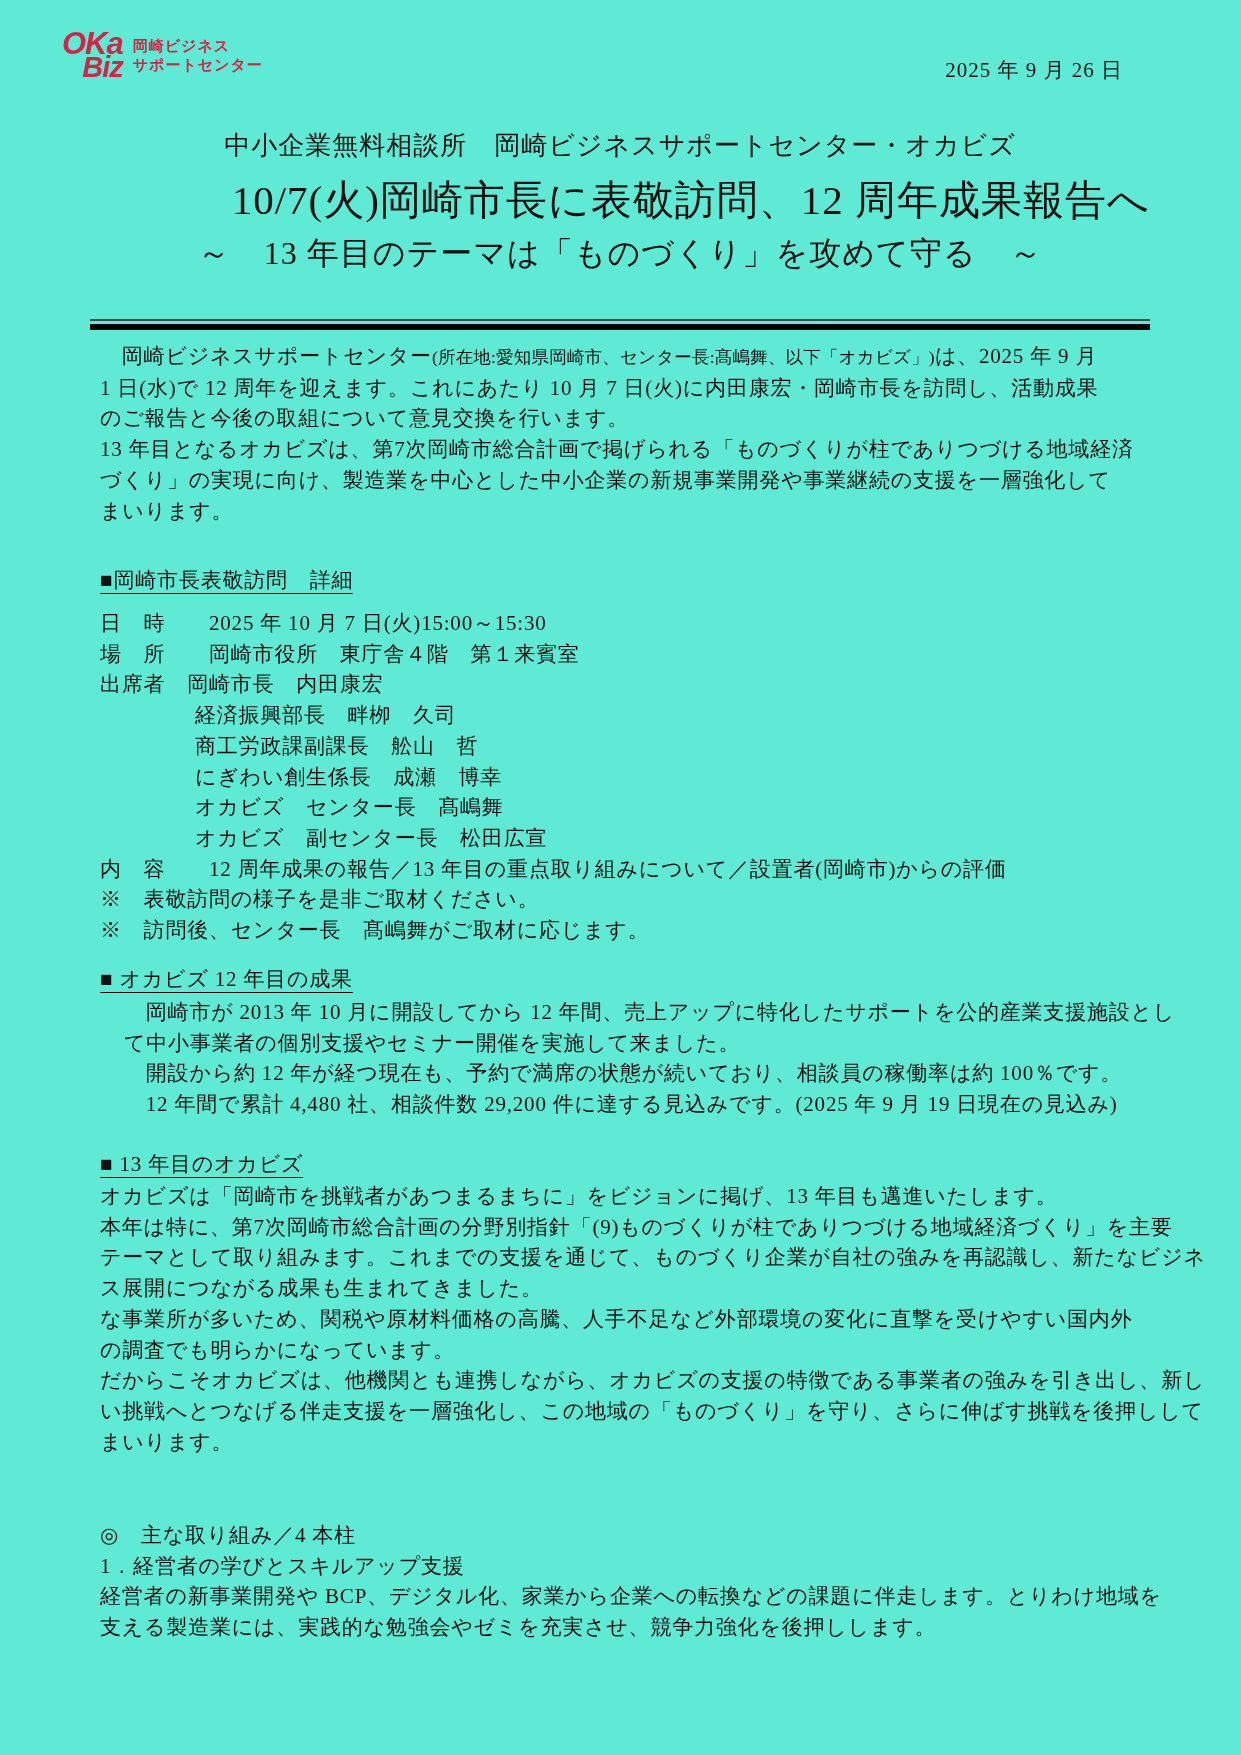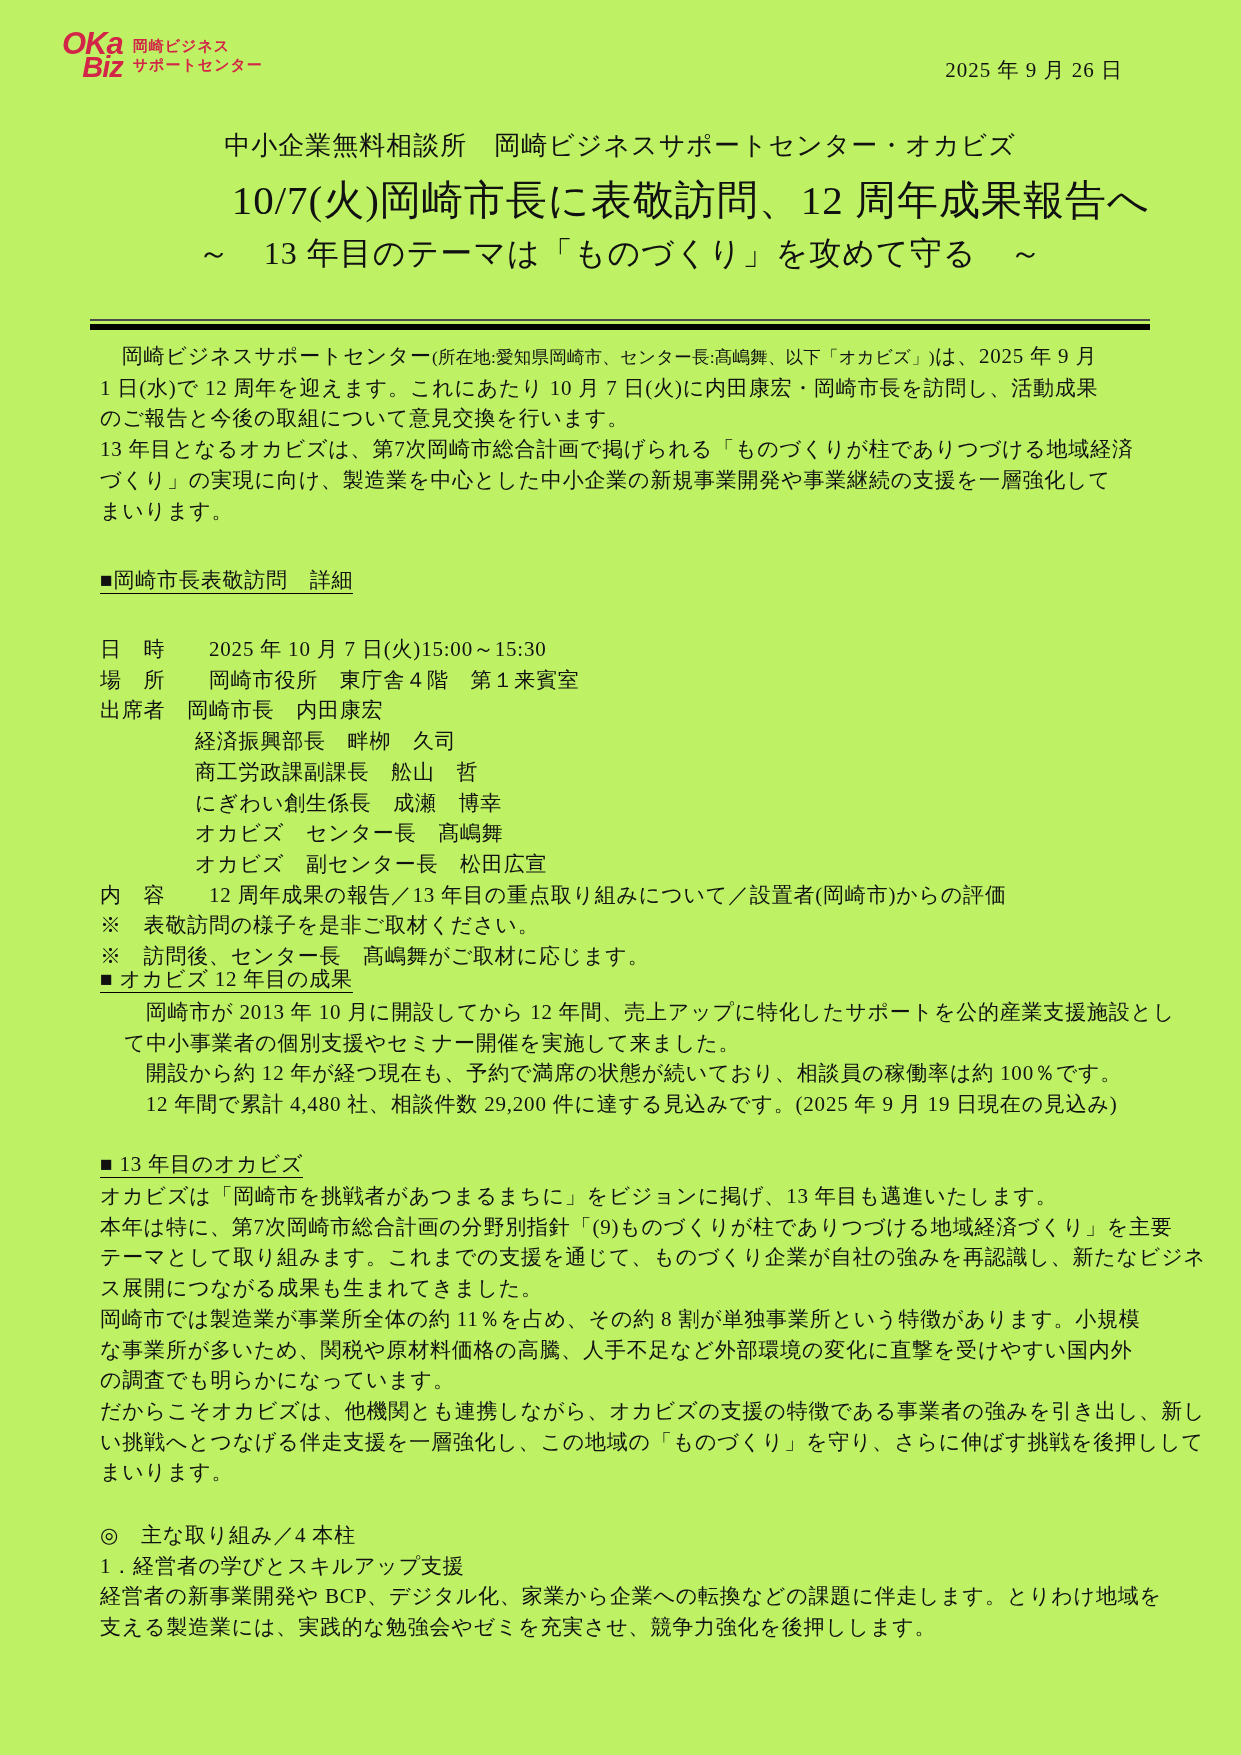--- a/index.html
+++ b/index.html
@@ -2,21 +2,21 @@
 <html><head>
 <meta charset="utf-8">
 <style>
   html,body { margin:0; padding:0; }
   body {
     width:1241px; height:1755px;
     background:#ffffff;
     font-family:"Liberation Serif","DejaVu Serif",serif;
     color:#111;
   }
-  .page { position:relative; width:1241px; height:1755px; overflow:hidden; background:#bef264; }
+  .page { position:relative; width:1241px; height:1755px; overflow:hidden; background:#5eead4; }
 
   
   .logo { position:absolute; left:62px; top:32px; display:flex; align-items:center; gap:10px; }
   .logo-mark { font-family:"Liberation Sans","DejaVu Sans",sans-serif; font-weight:bold; font-style:italic; line-height:0.78; }
   .logo-mark .mark-top { display:block; font-size:31px; letter-spacing:-1px; }
   .logo-mark .mark-bottom { display:block; font-size:29px; margin-left:0; letter-spacing:-1px;text-align:right; }
   .logo-text { font-family:"Liberation Sans","DejaVu Sans",sans-serif; font-weight:bold; font-size:15px; line-height:1.3; letter-spacing:1px; }
   .doc-date { position:absolute; top:56px; right:118px; font-size:21px; letter-spacing:1px; }
 
   
@@ -33,21 +33,21 @@
   
   .tblock { position:absolute; left:100px; width:1056px; }
   .line { font-size:21px; line-height:30.7px; letter-spacing:0.8px; white-space:pre; }
   .line.indent { padding-left:95px; }
   .sec-heading { font-size:21px; line-height:30.7px; letter-spacing:0.8px; white-space:pre; }
   .sec-heading span { border-bottom:1.6px solid #000; padding-bottom:1px; }
   .small-paren { font-size:17.5px; letter-spacing:0.2px; }
 
   .b-intro   { top:341px; }
   .b-visit-h { top:565px; }
-  .b-visit   { top:634px; }
+  .b-visit   { top:608px; }
   .b-achv-h  { top:964px; }
   .b-achv    { top:997px;margin-left:24px; }
   .b-y13-h   { top:1149px; }
   .b-y13     { top:1181px; }
   .b-init    { top:1520px; }
 </style>
 </head>
 <body>
 
 <div class="page">
@@ -112,21 +112,20 @@
   </div>
 
   <div class="tblock b-y13-h">
     <div class="sec-heading"><span>■ 13 年目のオカビズ</span></div>
   </div>
   <div class="tblock b-y13">
     <div class="line">オカビズは「岡崎市を挑戦者があつまるまちに」をビジョンに掲げ、13 年目も邁進いたします。</div>
     <div class="line">本年は特に、第7次岡崎市総合計画の分野別指針「(9)ものづくりが柱でありつづける地域経済づくり」を主要</div>
     <div class="line">テーマとして取り組みます。これまでの支援を通じて、ものづくり企業が自社の強みを再認識し、新たなビジネ</div>
     <div class="line">ス展開につながる成果も生まれてきました。</div>
-    <div class="line">岡崎市では製造業が事業所全体の約 11％を占め、その約 8 割が単独事業所という特徴があります。小規模</div>
     <div class="line">な事業所が多いため、関税や原材料価格の高騰、人手不足など外部環境の変化に直撃を受けやすい国内外</div>
     <div class="line">の調査でも明らかになっています。</div>
     <div class="line">だからこそオカビズは、他機関とも連携しながら、オカビズの支援の特徴である事業者の強みを引き出し、新し</div>
     <div class="line">い挑戦へとつなげる伴走支援を一層強化し、この地域の「ものづくり」を守り、さらに伸ばす挑戦を後押しして</div>
     <div class="line">まいります。</div>
   </div>
 
   <div class="tblock b-init">
     <div class="line">◎　主な取り組み／4 本柱</div>
     <div class="line">1．経営者の学びとスキルアップ支援</div>

